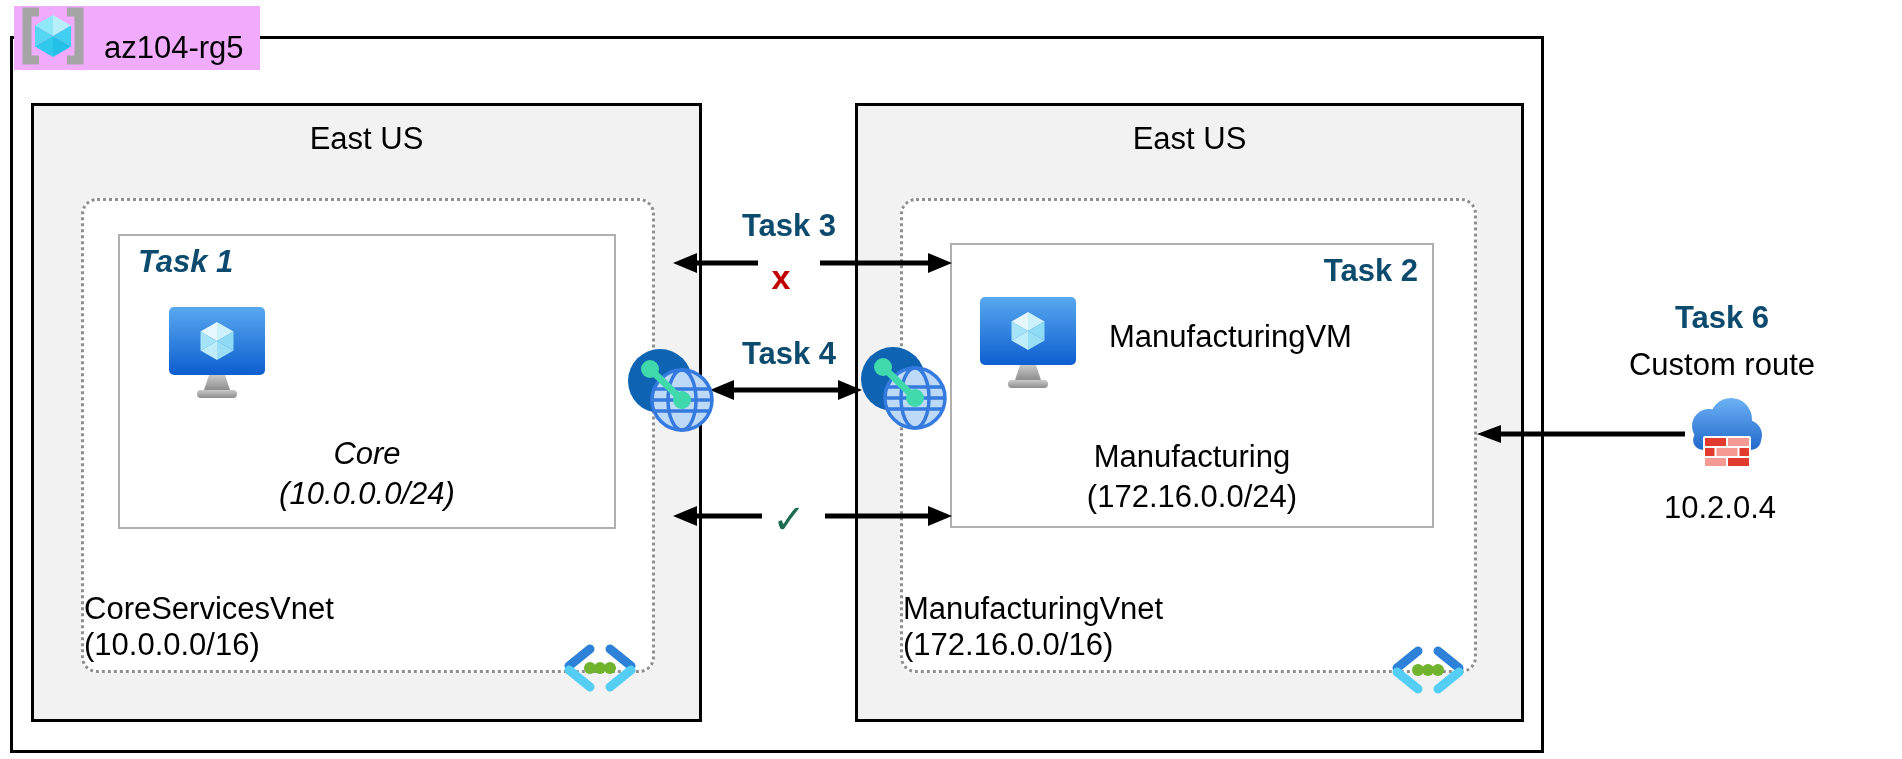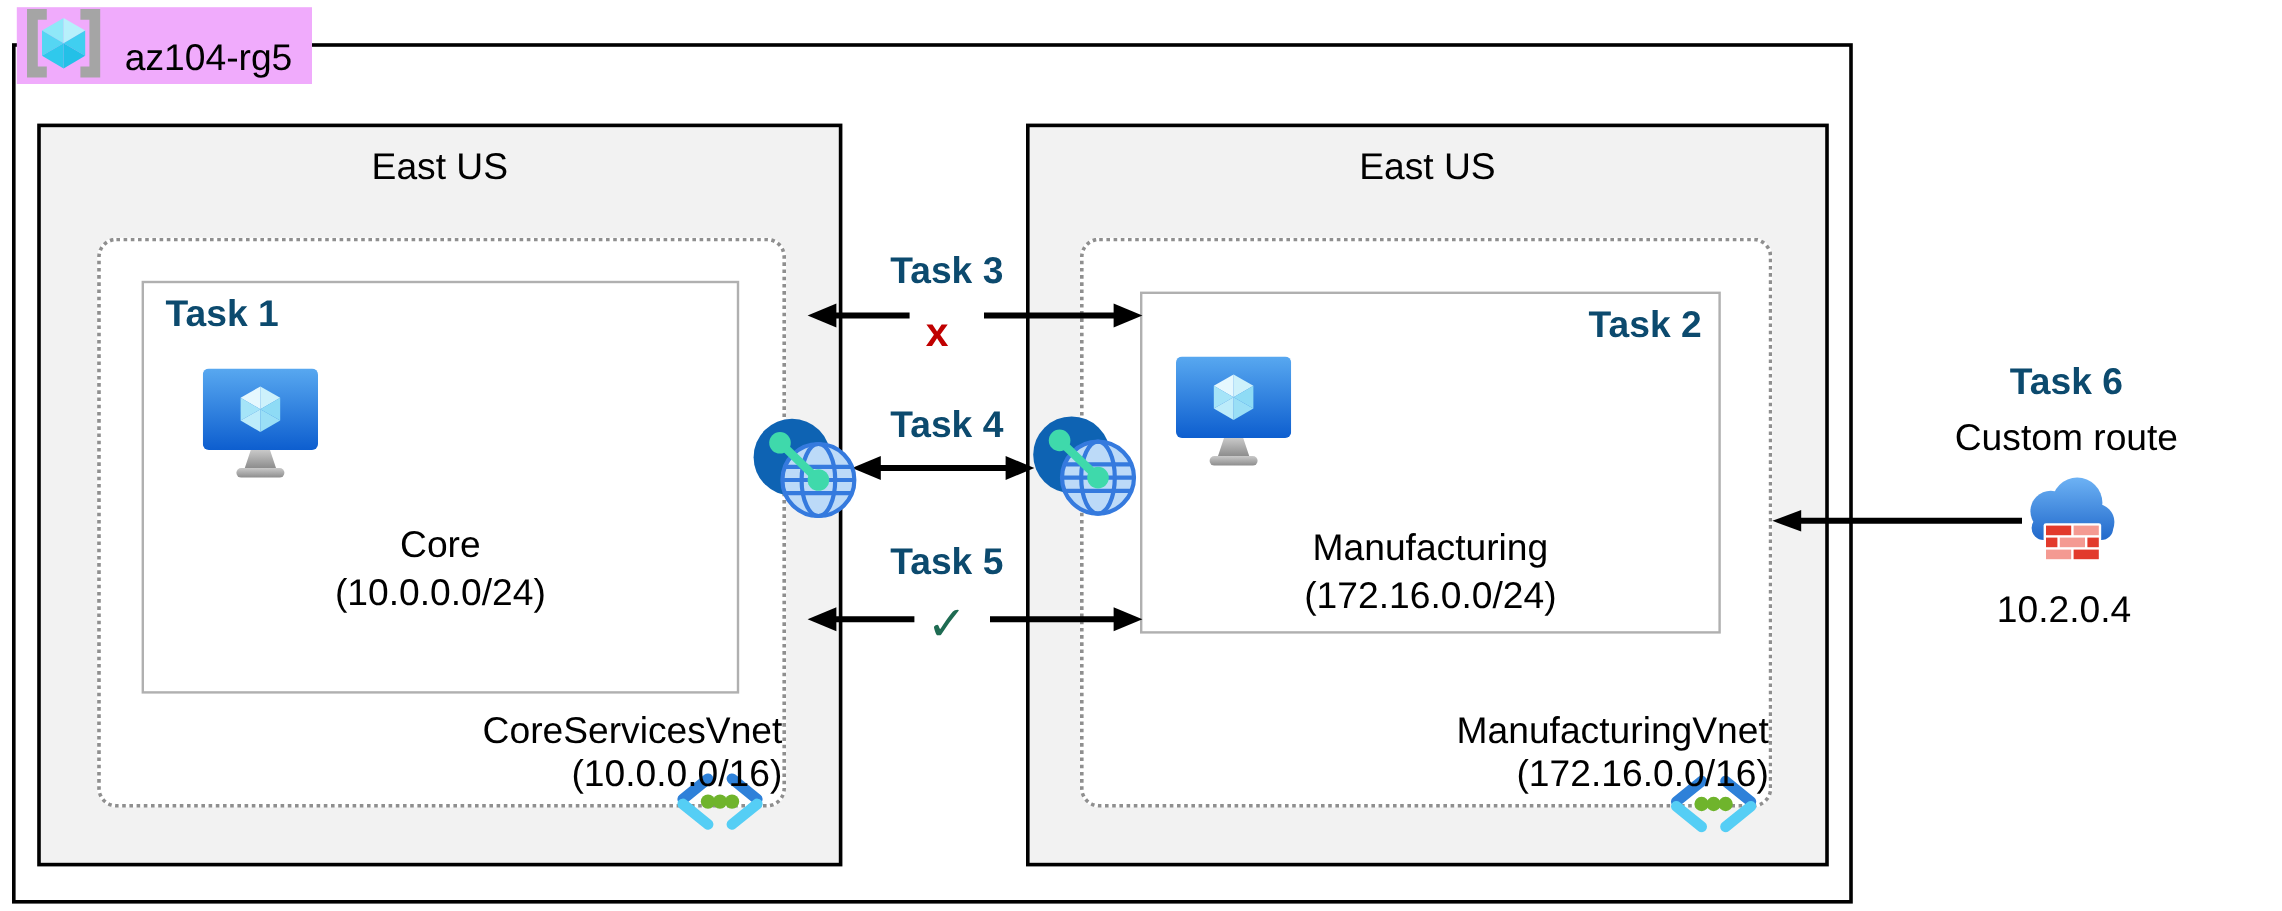--- a/index.html
+++ b/index.html
@@ -11,28 +11,28 @@
             padding:0 16px 4px 0;z-index:6;}
   .rg-name{font-size:31px;}
   .region{top:103px;width:671px;height:619px;background:#f2f2f2;border:3px solid #000;box-sizing:border-box;z-index:1;}
   .region.left{left:31px;}
   .region.right{left:855px;width:669px;}
   .region-name{left:0;top:18px;width:100%;text-align:center;font-size:31px;}
   .vnet-box{top:198px;height:475px;background:#fff;border:3px dotted #8f8f8f;border-radius:16px;box-sizing:border-box;z-index:2;}
   .vnet-box.left{left:81px;width:574px;}
   .vnet-box.right{left:900px;width:577px;}
   .subnet-box{background:#fff;border:2px solid #b0b0b0;box-sizing:border-box;z-index:3;}
-  .subnet-box.left{left:118px;top:234px;width:498px;height:344px;}
+  .subnet-box.left{left:118px;top:234px;width:498px;height:295px;font-style:italic;}
   .subnet-box.right{left:950px;top:243px;width:484px;height:285px;padding-left:22px;}
   .task-tag{font-size:31px;font-weight:bold;color:#0c4a6e;}
   .subnet-task-left{left:18px;top:8px;}
   .subnet-task-right{right:14px;top:8px;}
   .vm-name{font-size:31px;white-space:nowrap;}
   .center-txt{text-align:center;font-size:31px;line-height:40px;left:0;width:100%;}
-  .vnet-label{left:0;width:100%;top:390px;text-align:right;font-size:31px;line-height:36px;z-index:3;}
+  .vnet-label{left:0;width:100%;top:390px;text-align:left;font-size:31px;line-height:36px;z-index:3;}
   .mid-label{width:200px;text-align:center;z-index:4;}
   .arrow-svg{z-index:4;}
   .icon-layer{z-index:5;}
   .blocked-x{width:100px;text-align:center;font-size:34px;font-weight:bold;color:#c00000;z-index:4;}
   .allowed-check{width:100px;text-align:center;font-size:40px;color:#1e6b52;z-index:4;}
   .t6{width:240px;text-align:center;font-size:31px;}
 </style>
 </head>
 <body>
 
@@ -133,20 +133,21 @@
         <polygon points="48,15 48,34 31.5,24.5" fill="#e6f8fe"></polygon>
         <polygon points="48,15 48,34 64.5,24.5" fill="#cdf1fb"></polygon>
         <polygon points="31.5,24.5 48,34 31.5,43.5" fill="#a5e4f8"></polygon>
         <polygon points="64.5,24.5 48,34 64.5,43.5" fill="#8edbf5"></polygon>
         <polygon points="31.5,43.5 48,34 48,53" fill="#bdecfa"></polygon>
         <polygon points="64.5,43.5 48,34 48,53" fill="#9adff6"></polygon>
       </g>
       <polygon points="40,68 56,68 61,83 35,83" fill="url(#stg1)"></polygon>
       <rect x="28" y="83" width="40" height="8" rx="4" fill="url(#stg1)"></rect>
     </svg>
+    <div class="abs vm-name" style="left:157px;top:74px;">ManufacturingVM</div>
     <div class="abs center-txt" style="top:192px;">
       <div>Manufacturing</div>
       <div>(172.16.0.0/24)</div>
     </div>
   </div>
 
   <svg class="abs icon-layer" style="left:626px;top:348px;" width="88" height="86" viewBox="0 0 88 86">
     <circle cx="34" cy="33" r="32" fill="#0e63b3"></circle>
     <g>
       <circle cx="56" cy="52" r="30" fill="#bcdaf8" stroke="#357ade" stroke-width="3.5"></circle>
@@ -183,21 +184,20 @@
   </svg>
   <div class="abs blocked-x" style="left:731px;top:258px;">x</div>
 
   <div class="abs mid-label task-tag" style="left:689px;top:336px;">Task 4</div>
   <svg class="abs arrow-svg" style="left:700px;top:375px;" width="172" height="30" viewBox="0 0 172 30">
     <polygon points="10,15 34,5 34,25" fill="#000"></polygon>
     <line x1="31" y1="15" x2="141" y2="15" stroke="#000" stroke-width="5"></line>
     <polygon points="162,15 138,5 138,25" fill="#000"></polygon>
   </svg>
 
-  <div class="abs mid-label task-tag" style="left:689px;top:450px;">Task 5</div>
   <svg class="abs arrow-svg" style="left:660px;top:501px;" width="305" height="30" viewBox="0 0 305 30">
     <polygon points="13,15 37,5 37,25" fill="#000"></polygon>
     <line x1="34" y1="15" x2="102" y2="15" stroke="#000" stroke-width="5"></line>
     <line x1="165" y1="15" x2="271" y2="15" stroke="#000" stroke-width="5"></line>
     <polygon points="292,15 268,5 268,25" fill="#000"></polygon>
   </svg>
   <div class="abs allowed-check" style="left:739px;top:496px;">✓</div>
 
   <div class="abs t6 task-tag" style="left:1602px;top:300px;">Task 6</div>
   <div class="abs t6" style="left:1602px;top:347px;">Custom route</div>

